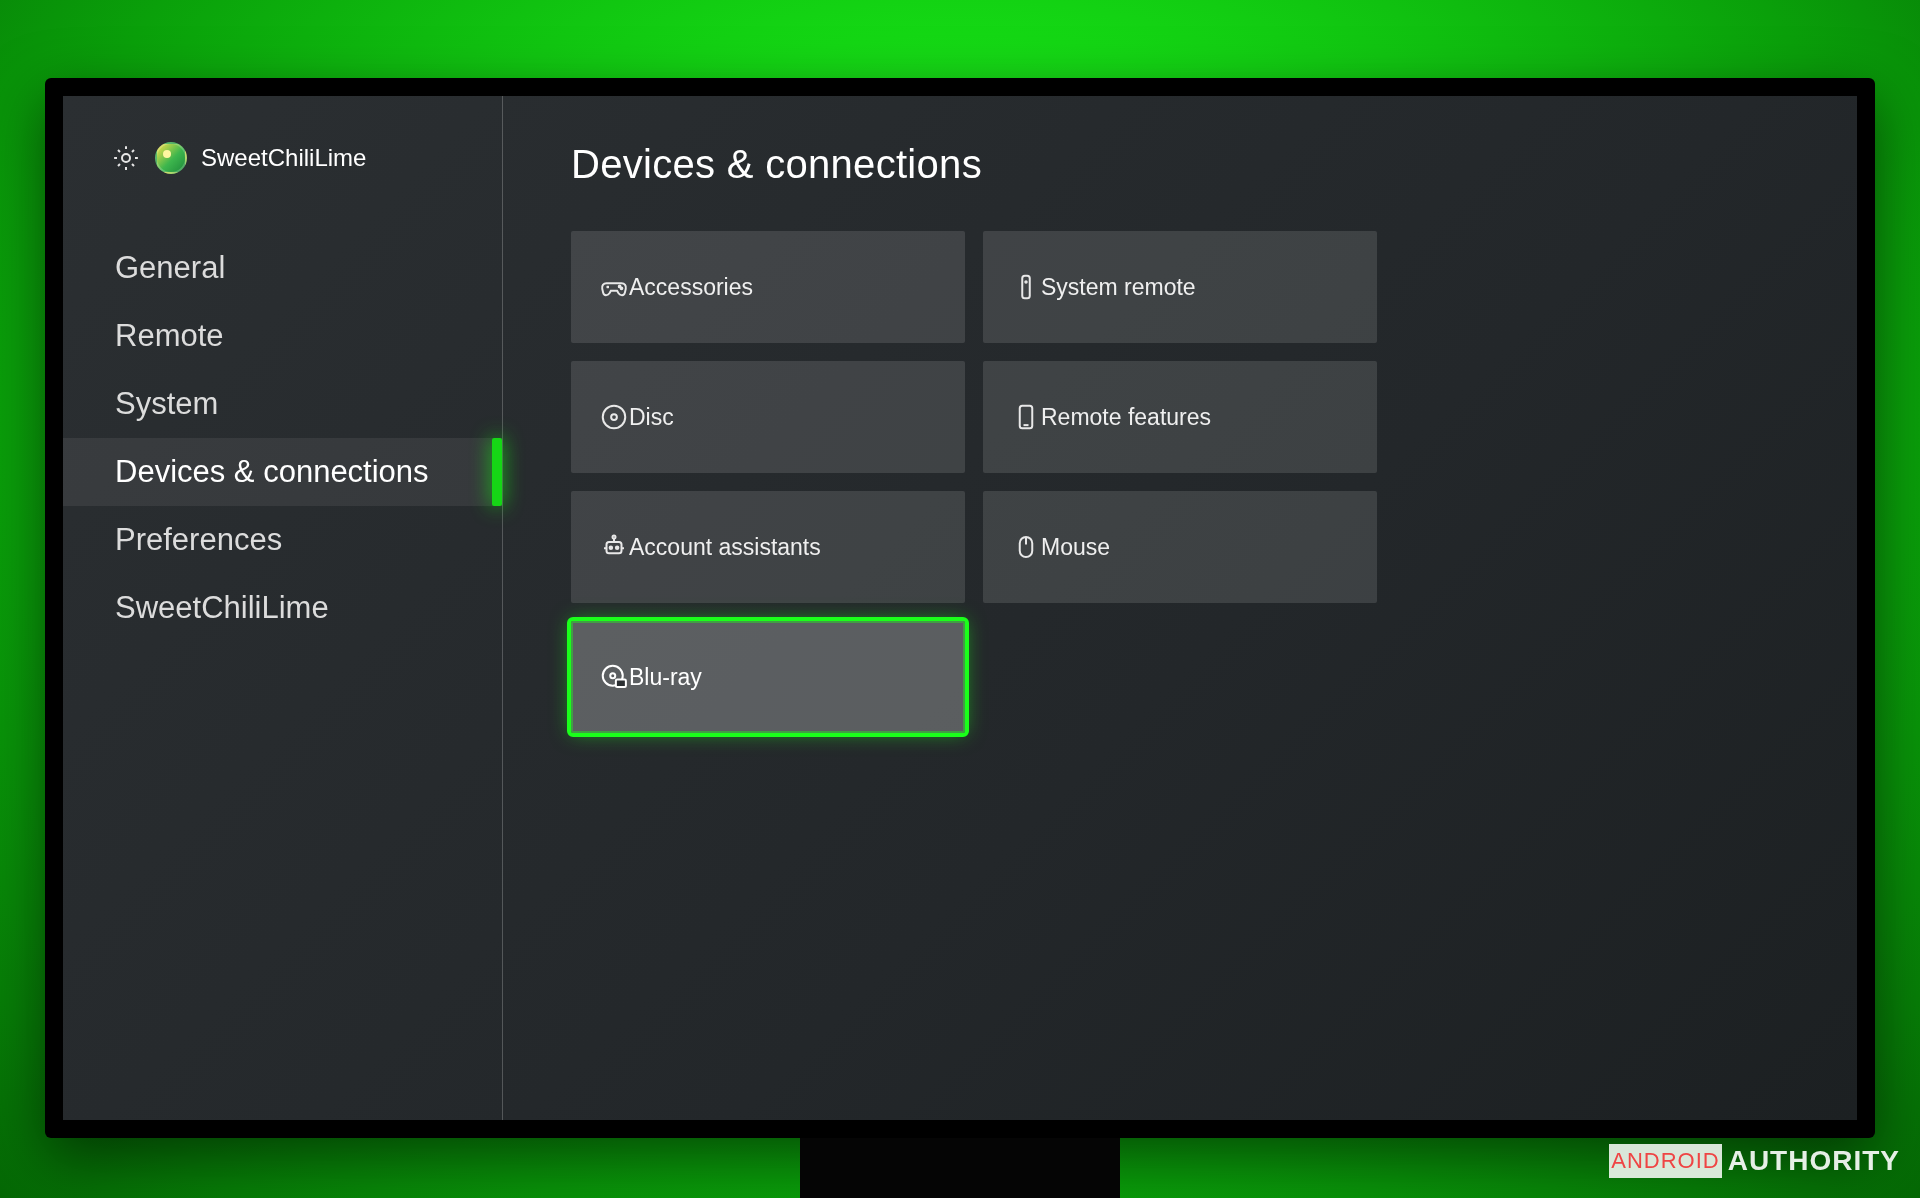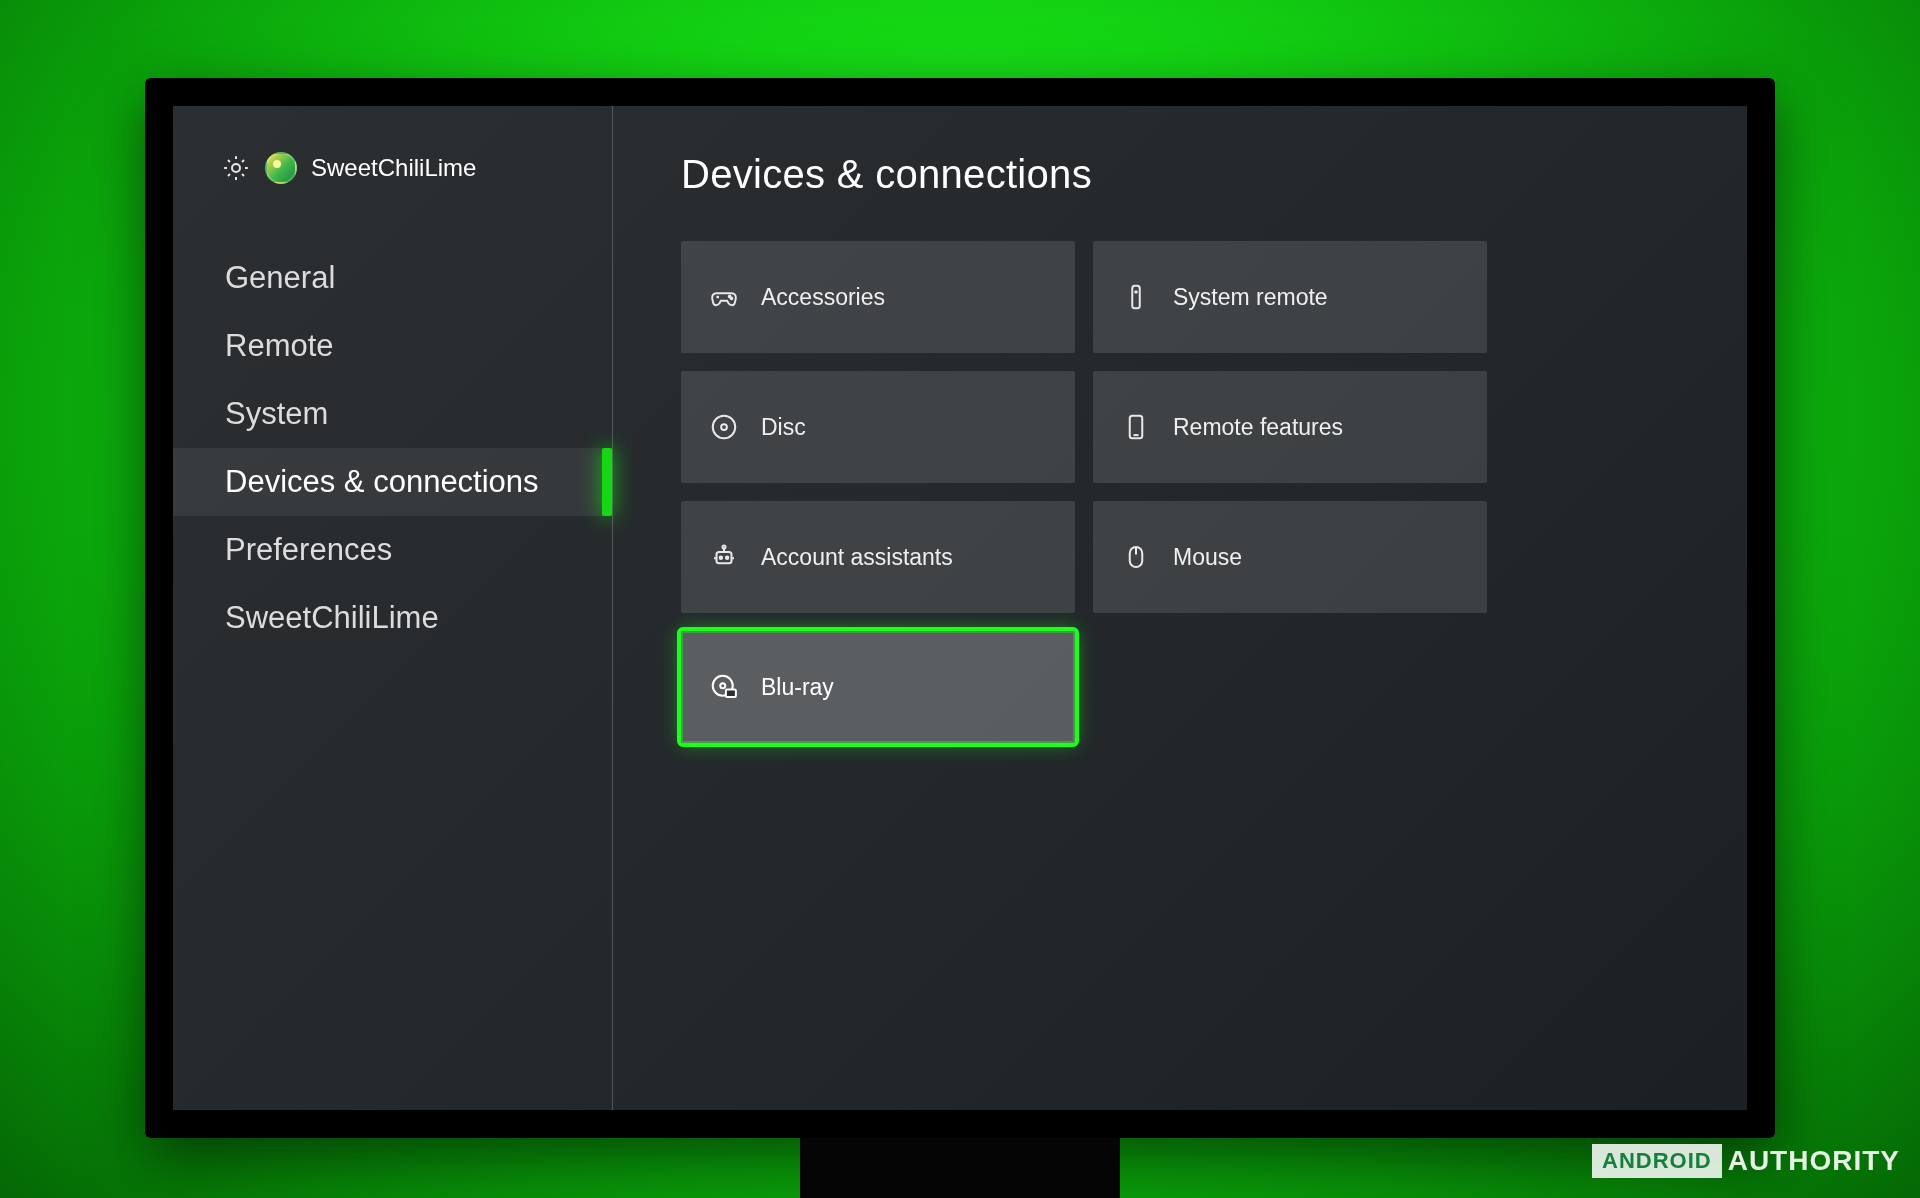--- a/index.html
+++ b/index.html
@@ -6,25 +6,25 @@
   html, body { width: 100%; height: 100%; }
   body {
     font-family: "Segoe UI", Arial, sans-serif;
     background: radial-gradient(ellipse at 50% 35%, #2cff2c 0%, #14d814 35%, #0aa00a 70%, #056805 100%);
     display: flex;
     align-items: center;
     justify-content: center;
     overflow: hidden;
   }
   .tv-frame {
-    width: 1630px;
+    width: 1830px;
     height: 1060px;
     background: #000;
     border-radius: 6px;
-    padding: 28px;
+    padding: 18px;
     box-shadow: 0 20px 60px rgba(0,0,0,0.55);
     position: relative;
     margin-top: 18px;
   }
   .tv-stand {
     position: absolute;
     left: 50%;
     bottom: -80px;
     transform: translateX(-50%);
     width: 320px;
@@ -114,21 +114,20 @@
   .tile-grid {
     display: grid;
     grid-template-columns: repeat(2, 394px);
     grid-auto-rows: 112px;
     gap: 18px 18px;
   }
   .tile {
     background: rgba(255,255,255,0.12);
     display: flex;
     align-items: center;
-    gap: 22px;
     padding: 0 28px;
     font-size: 23px;
     color: #efefef;
     cursor: pointer;
     border-radius: 2px;
     position: relative;
   }
   .tile.selected {
     background: rgba(255,255,255,0.25);
     outline: 4px solid #1bff1b;
@@ -151,24 +150,24 @@
     right: 20px;
     bottom: 20px;
     display: flex;
     align-items: center;
     gap: 6px;
     font-family: Arial, sans-serif;
     letter-spacing: 1px;
   }
   .wm-box {
     background: rgba(255,255,255,0.85);
-    color: #15803d;
-    font-weight: 700;
+    color: #ef4444;
+    font-weight: 400;
     font-size: 22px;
-    padding: 4px 10px;
+    padding: 4px 2px;
   }
   .wm-plain {
     color: rgba(255,255,255,0.9);
     font-weight: 700;
     font-size: 28px;
     text-align: center;
   }
 </style>
 </head>
 <body>

